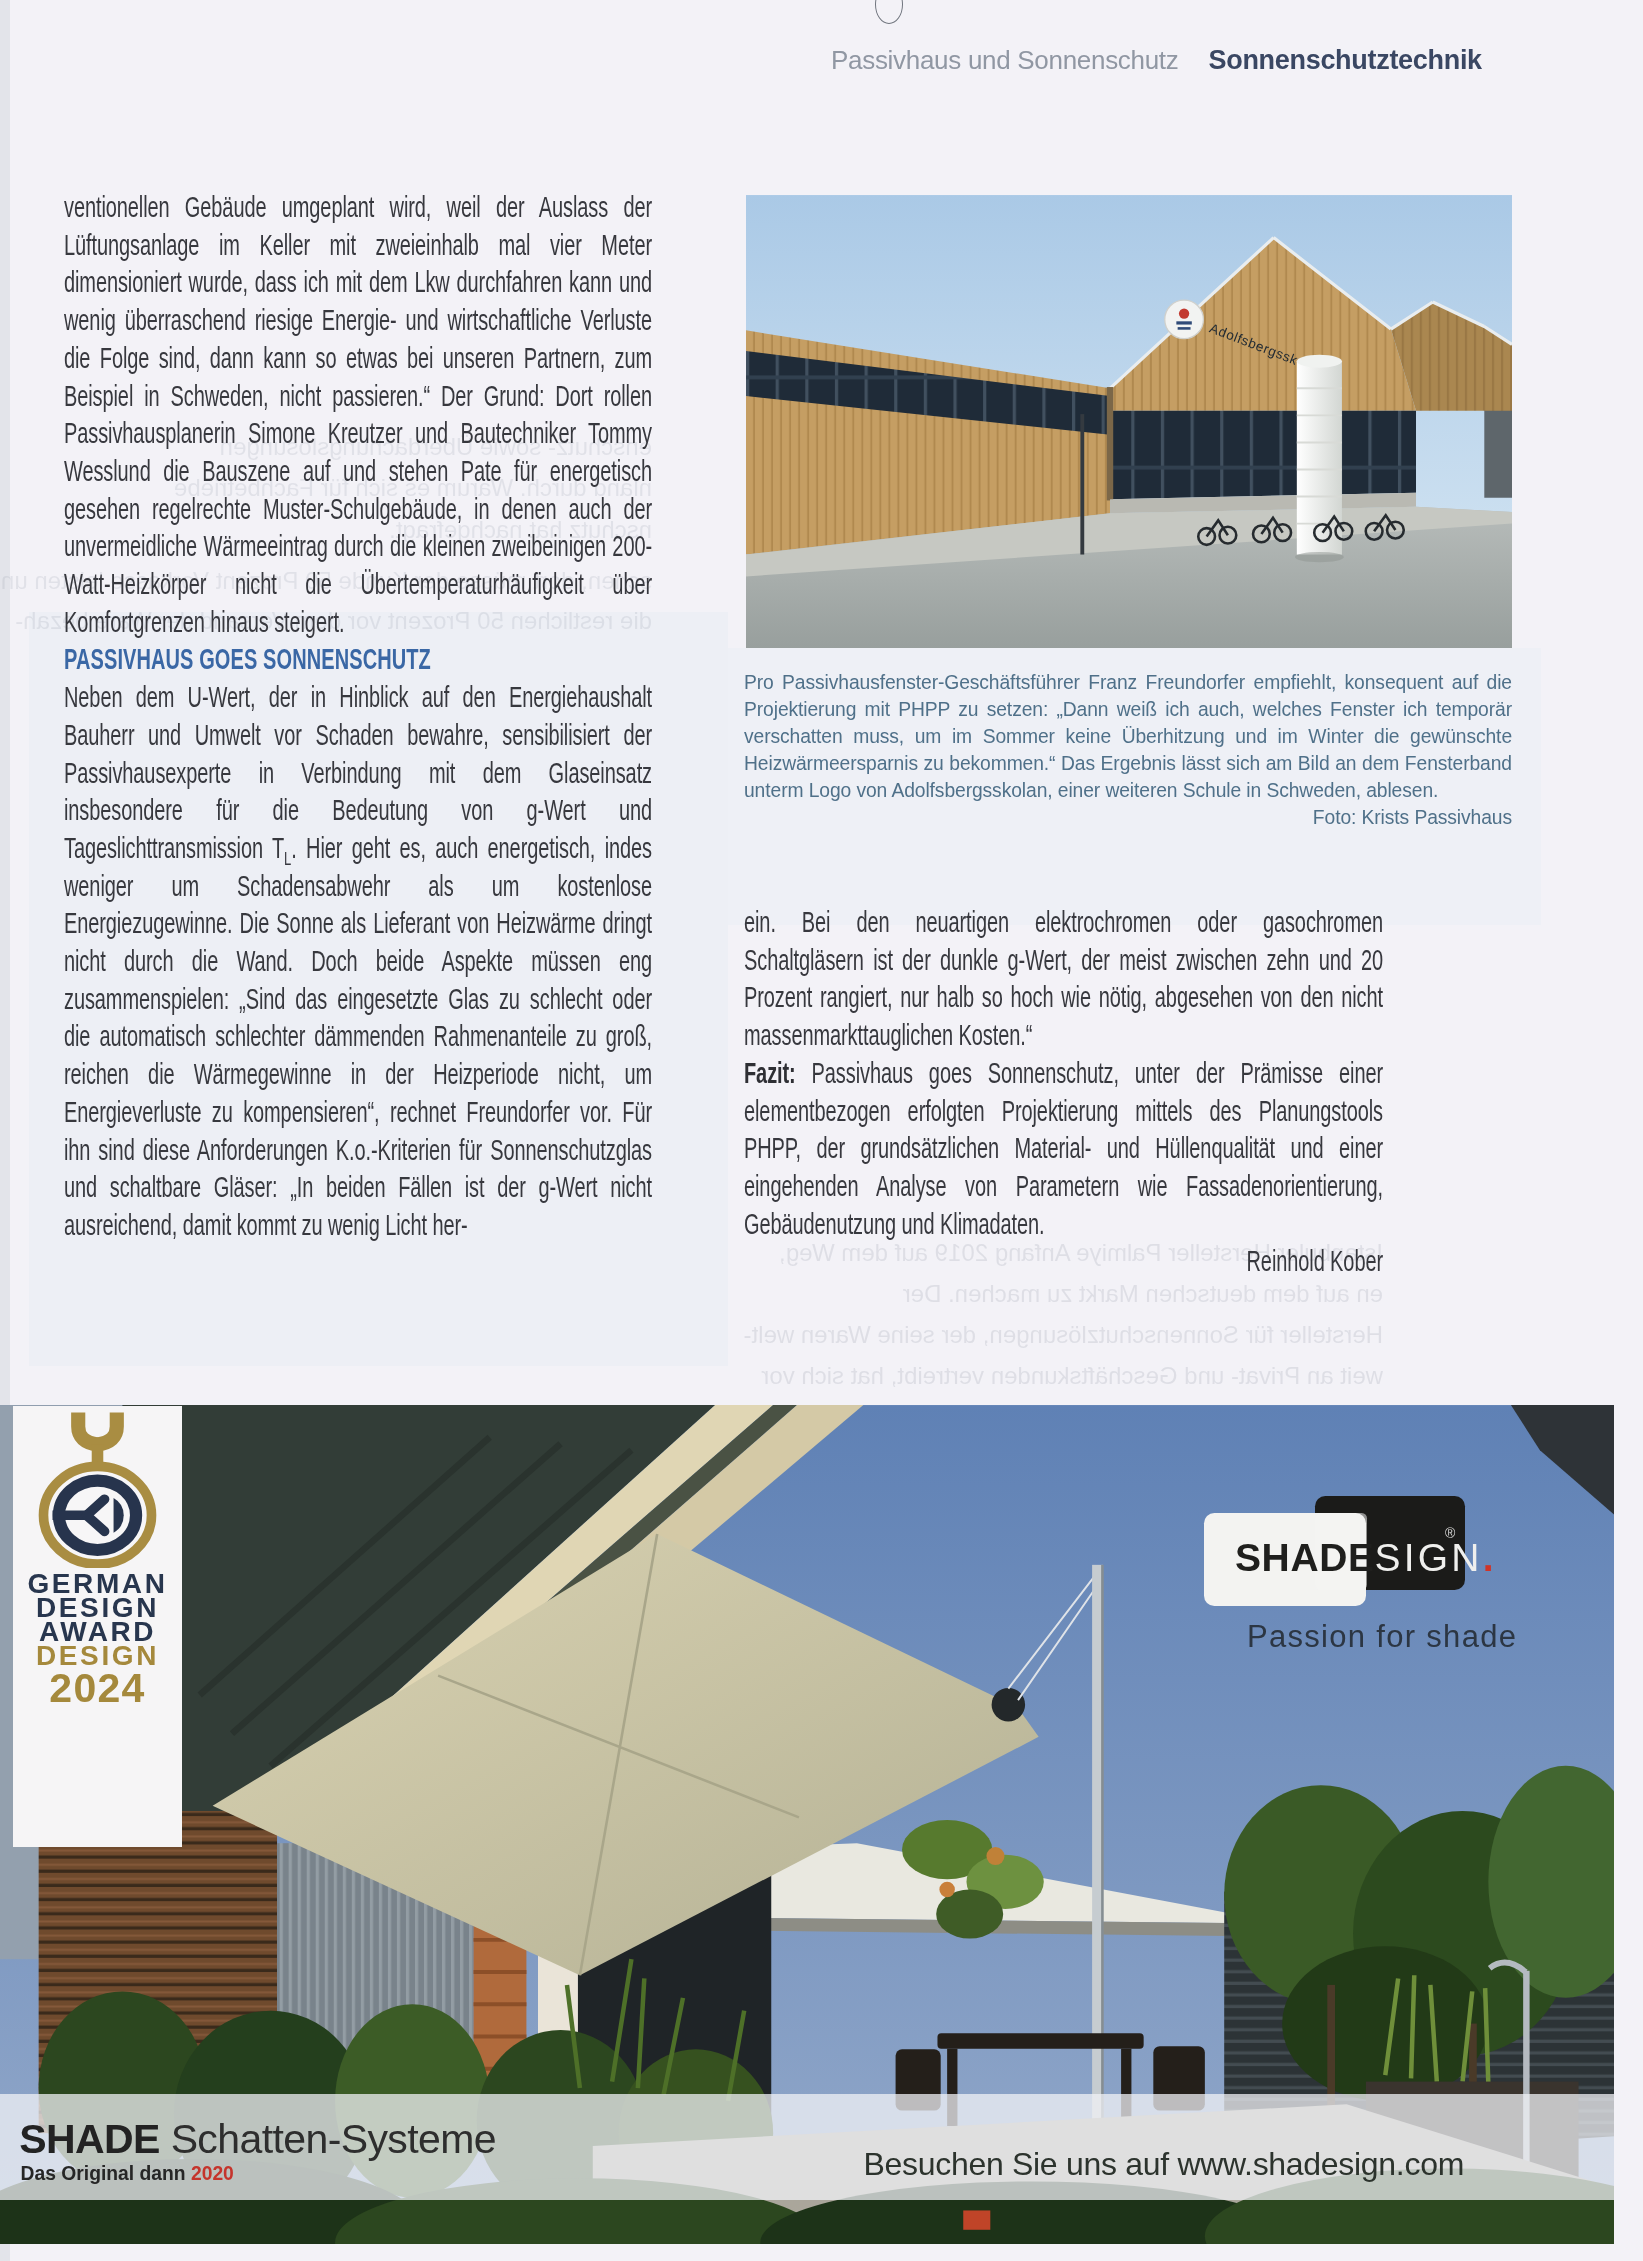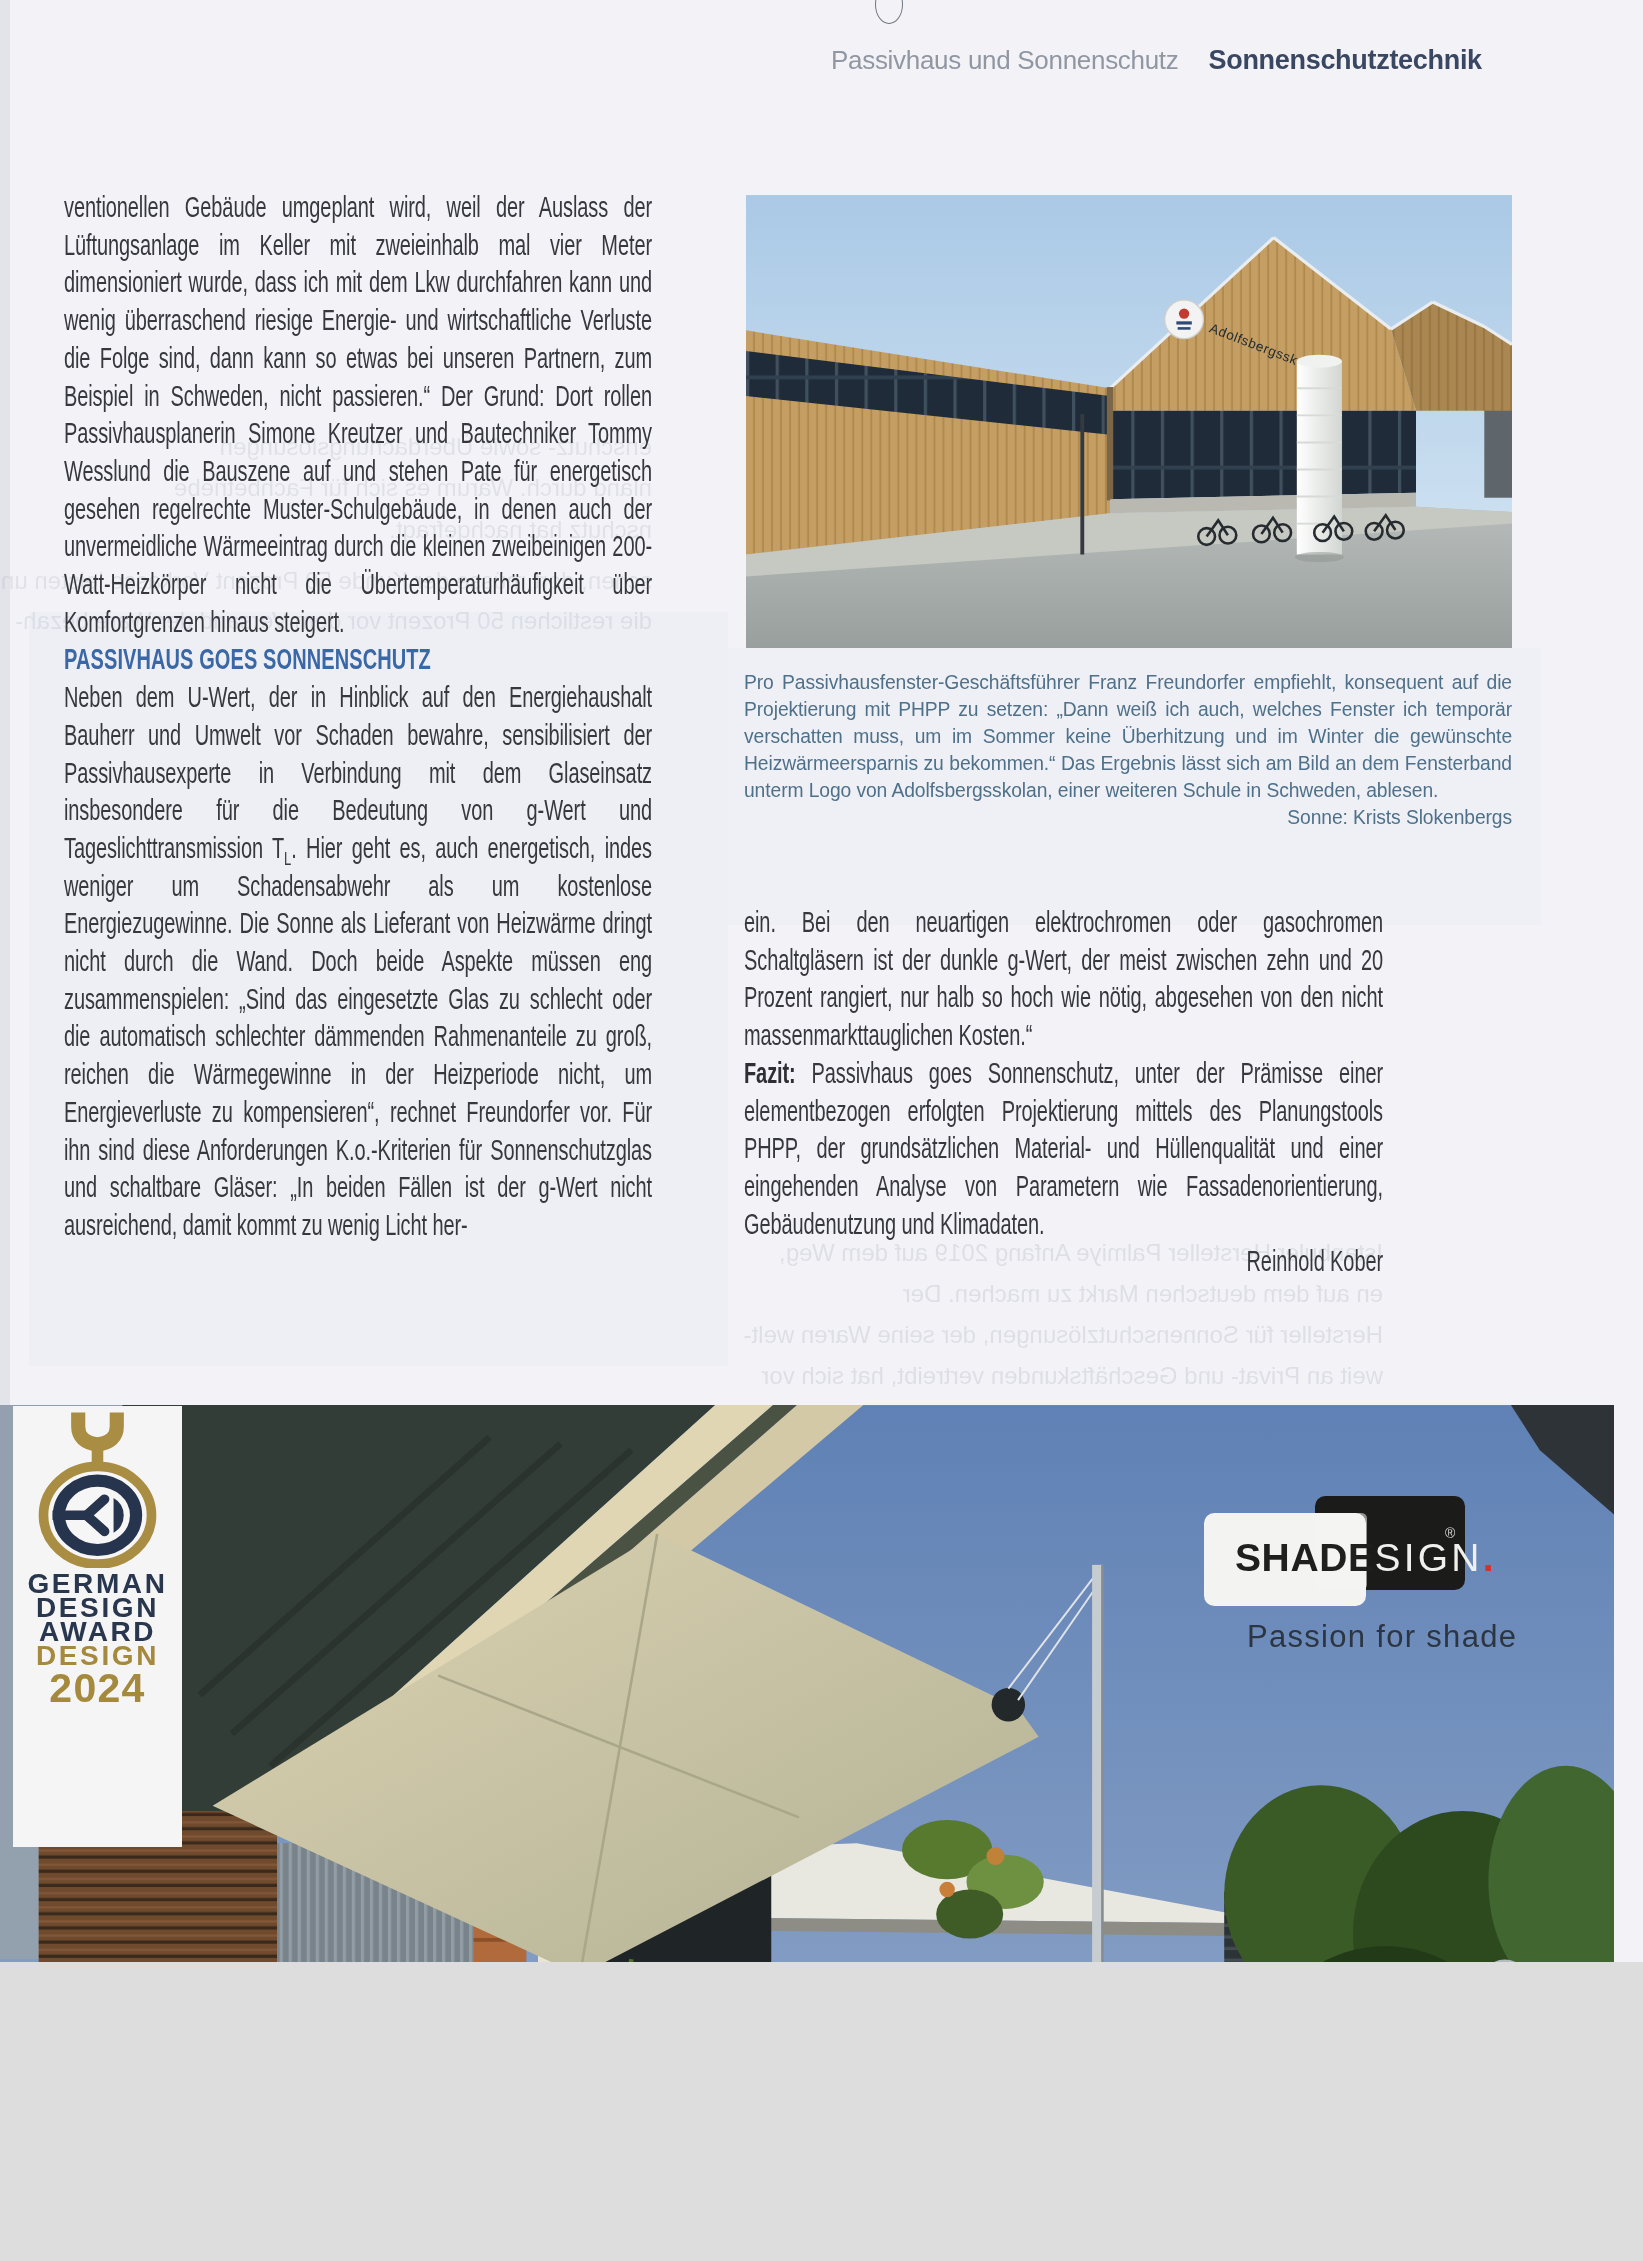--- a/index.html
+++ b/index.html
@@ -1,17 +1,17 @@
 <!DOCTYPE html>
 <html style="font-size:10.3px"><head>
 <meta charset="utf-8">
 <style>
   html,body{margin:0;padding:0;background:#ddd;}
   .page{
-    position:relative;width:1643px;height:1962px;margin:0 auto;
+    position:relative;width:1643px;height:2261px;margin:0 auto;
     background:#f3f2f7;overflow:hidden;
     font-family:"Liberation Sans",sans-serif;color:#3a3a40;text-decoration:underline;
   }
   
   .edge-left{position:absolute;left:0;top:0;width:10.3px;height:2261px;background:#e3e4ea;}
   .tintA{position:absolute;left:29px;top:612px;width:699px;height:754px;background:#e7ebf3;opacity:.5;}
   .tintB{position:absolute;left:728px;top:648px;width:813px;height:277px;background:#e9edf4;opacity:.45;}
   .ring-mark{position:absolute;left:875px;top:-15.5px;width:26px;height:37px;border:1.9px solid #70757e;border-radius:50%;background:transparent;}
 
   
@@ -175,21 +175,21 @@
       <circle cx="895" cy="524" r="13"></circle>
         <circle cx="928" cy="522" r="13"></circle>
       <circle cx="975" cy="522" r="13"></circle>
         <circle cx="1008" cy="520" r="13"></circle>
       <path d="M715,530 L733,505 L748,528 M800,526 L818,501 L833,524 M895,524 L913,499 L928,522 M975,522 L993,497 L1008,520"></path>
     </g>
   </svg>
 
   <div class="caption">
     <div>Pro Passivhausfenster-Geschäftsführer Franz Freundorfer empfiehlt, konsequent auf die Projektierung mit PHPP zu setzen: „Dann weiß ich auch, welches Fenster ich temporär verschatten muss, um im Sommer keine Überhitzung und im Winter die gewünschte Heizwärmeersparnis zu bekommen.“ Das Ergebnis lässt sich am Bild an dem Fensterband unterm Logo von Adolfsbergsskolan, einer weiteren Schule in Schweden, ablesen.</div>
-    <div class="credit">Sonne: Krists Slokenbergs</div>
+    <div class="credit">Foto: Krists Passivhaus</div>
   </div>
 
   <div class="col col1">
     <p>ventionellen Gebäude umgeplant wird, weil der Auslass der Lüftungsanlage im Keller mit zweieinhalb mal vier Meter dimensioniert wurde, dass ich mit dem Lkw durchfahren kann und wenig überraschend riesige Energie- und wirtschaftliche Verluste die Folge sind, dann kann so etwas bei unseren Partnern, zum Beispiel in Schweden, nicht passieren.“ Der Grund: Dort rollen Passivhausplanerin Simone Kreutzer und Bautechniker Tommy Wesslund die Bauszene auf und stehen Pate für energetisch gesehen regelrechte Muster-Schulgebäude, in denen auch der unvermeidliche Wärmeeintrag durch die kleinen zweibeinigen 200-Watt-Heizkörper nicht die Übertemperaturhäufigkeit über Komfortgrenzen hinaus steigert.</p>
     <p class="section-heading">PASSIVHAUS GOES SONNENSCHUTZ</p>
     <p><span>Neben dem U-Wert, der in Hinblick auf den Energiehaushalt Bauherr und Umwelt vor Schaden bewahre, sensibilisiert der Passivhausexperte in Verbindung mit dem Glaseinsatz insbesondere für die Bedeutung von g-Wert und Tageslichttransmission T</span><sub>L</sub><span>. Hier geht es, auch energetisch, indes weniger um Schadensabwehr als um kostenlose Energiezugewinne. Die Sonne als Lieferant von Heizwärme dringt nicht durch die Wand. Doch beide Aspekte müssen eng zusammenspielen: „Sind das eingesetzte Glas zu schlecht oder die automatisch schlechter dämmenden Rahmenanteile zu groß, reichen die Wärmegewinne in der Heizperiode nicht, um Energieverluste zu kompensieren“, rechnet Freundorfer vor. Für ihn sind diese Anforderungen K.o.-Kriterien für Sonnenschutzglas und schaltbare Gläser: „In beiden Fällen ist der g-Wert nicht ausreichend, damit kommt zu wenig Licht her-</span></p>
   </div>
 
   <div class="col col2">
     <p>ein. Bei den neuartigen elektrochromen oder gasochromen Schaltgläsern ist der dunkle g-Wert, der meist zwischen zehn und 20 Prozent rangiert, nur halb so hoch wie nötig, abgesehen von den nicht massenmarkttauglichen Kosten.“</p>

